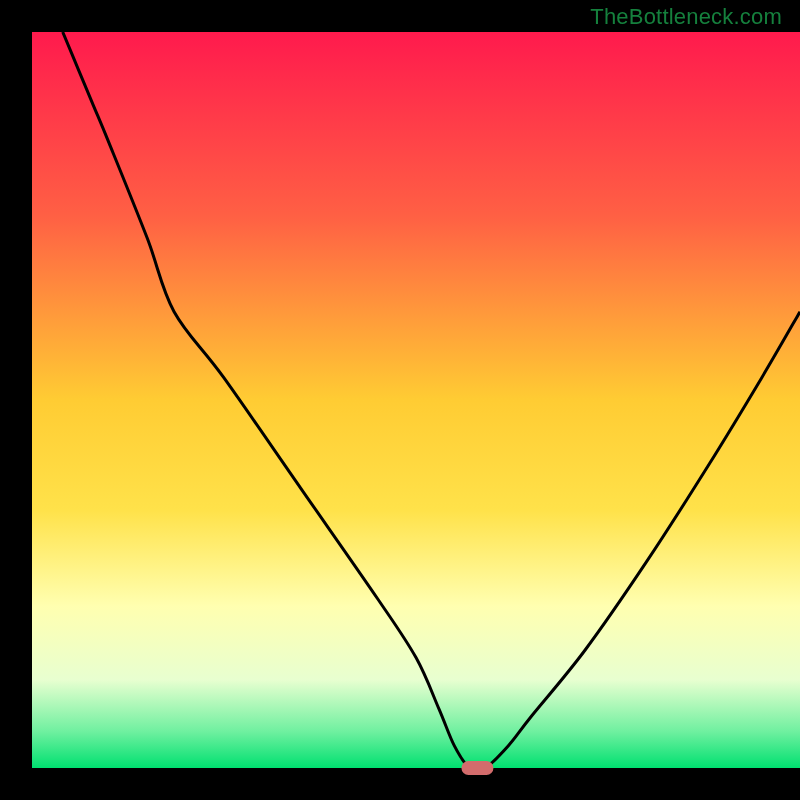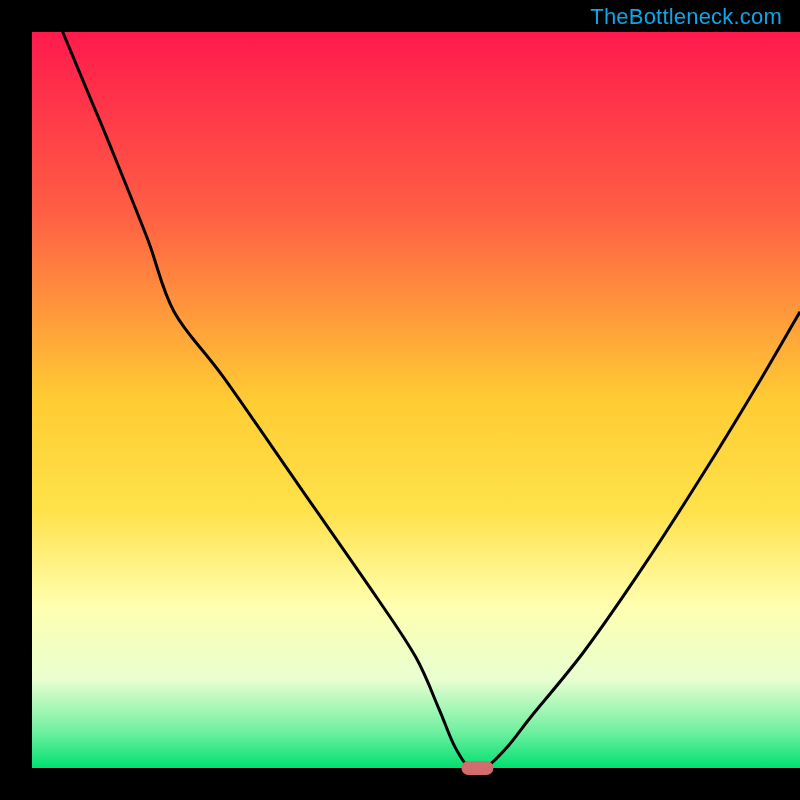--- a/index.html
+++ b/index.html
@@ -17,21 +17,21 @@
     left: 0;
     width: 800px;
     height: 800px;
   }
   .watermark {
     position: absolute;
     top: 4px;
     right: 18px;
     font-family: Arial, sans-serif;
     font-size: 22px;
-    color: #0ea5e9;
+    color: #15803d;
     font-weight: 500;
     letter-spacing: 0.2px;
     user-select: none;
   }
 </style>
 </head>
 <body>
 
 <div class="chart-container">
   <svg id="chart-svg" width="800" height="800" viewBox="0 0 800 800">

